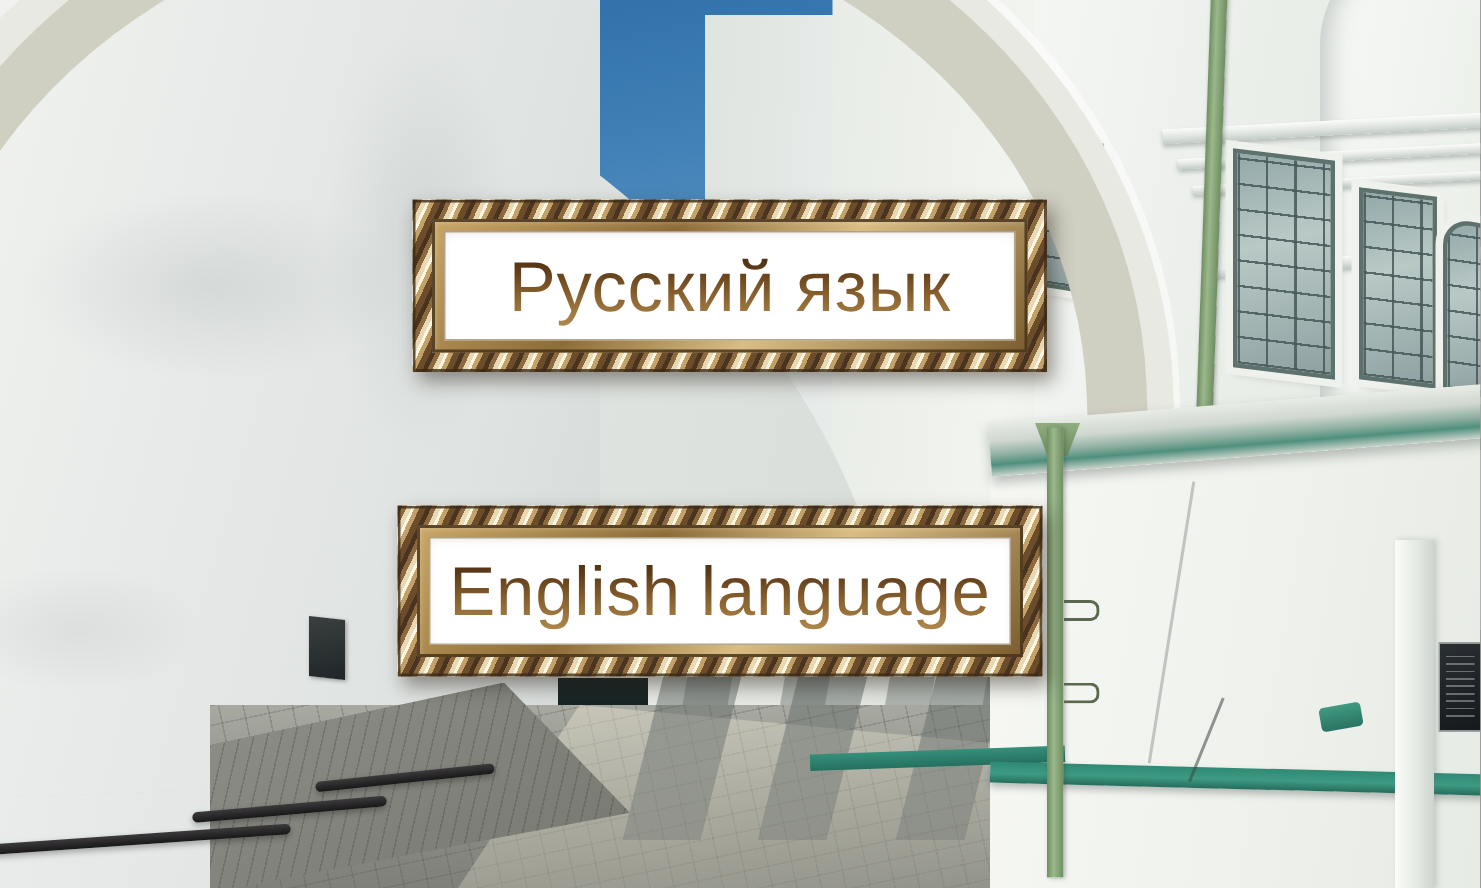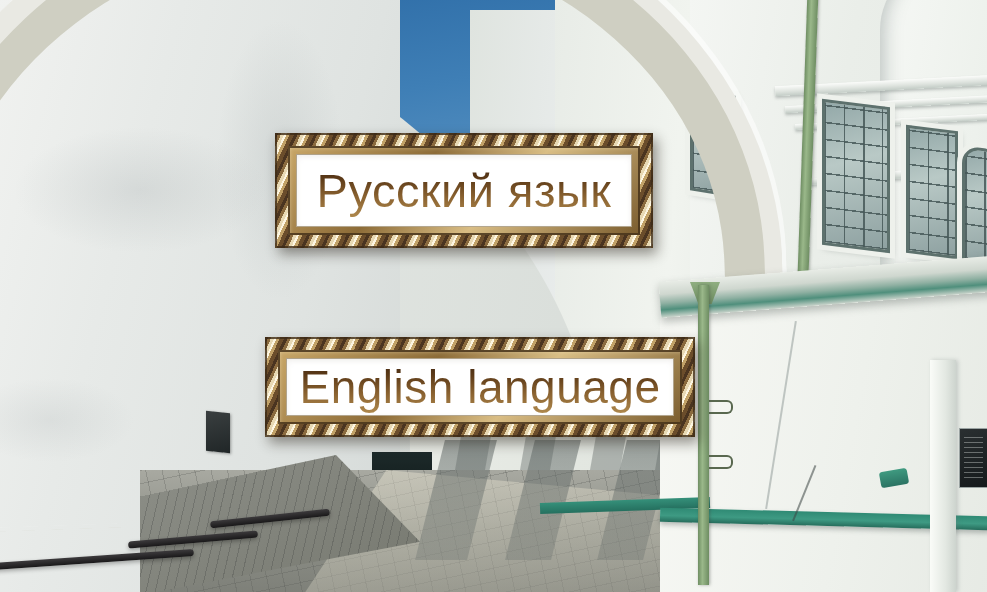--- a/index.html
+++ b/index.html
@@ -277,23 +277,23 @@
     font-family:"Liberation Sans",sans-serif;
     font-weight:400;
     white-space:nowrap;
     background:linear-gradient(180deg,#3d2411 0%,#5c3a18 28%,#8a6230 62%,#b08a4e 100%);
     -webkit-background-clip:text;
     background-clip:text;
     color:transparent;
     -webkit-text-fill-color:transparent;
   }
 
-  #frame-ru{left:275px;top:133px;width:378px;height:115px;}
+  #frame-ru{left:275px;top:133px;width:423px;height:115px;}
   #frame-ru .frame-text{font-size:47px;letter-spacing:.5px;}
-  #frame-en{left:265px;top:337px;width:430px;height:100px;}
+  #frame-en{left:265px;top:337px;width:430px;height:114px;}
   #frame-en .frame-text{font-size:46px;letter-spacing:.5px;}
 </style>
 </head>
 <body>
 
 <div id="stage">
 
   <div class="photo">
 
     <div class="sky-arch"></div>

